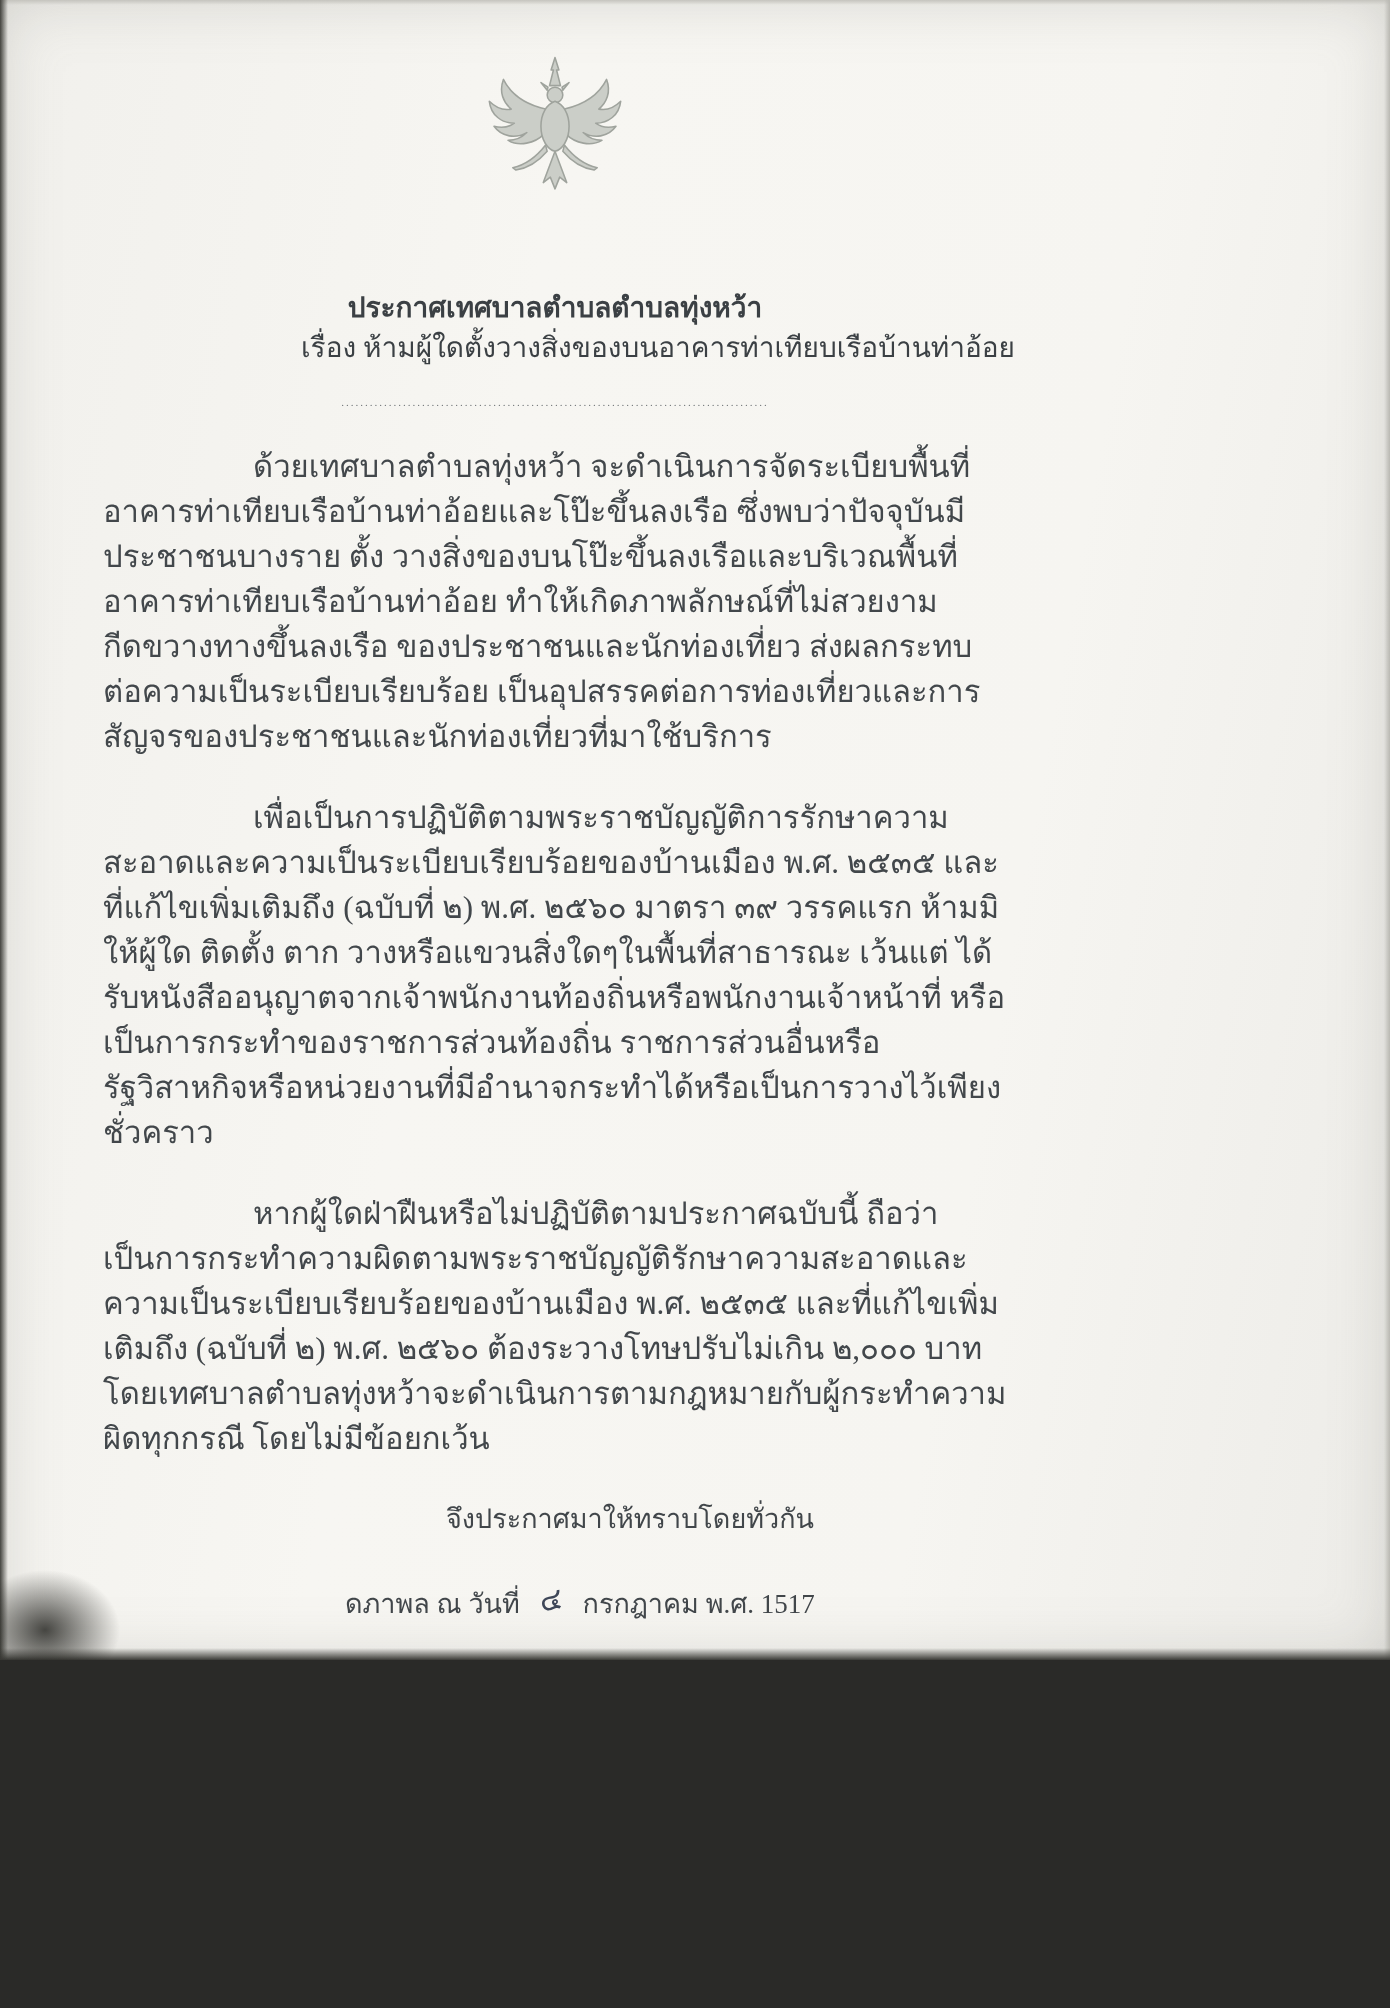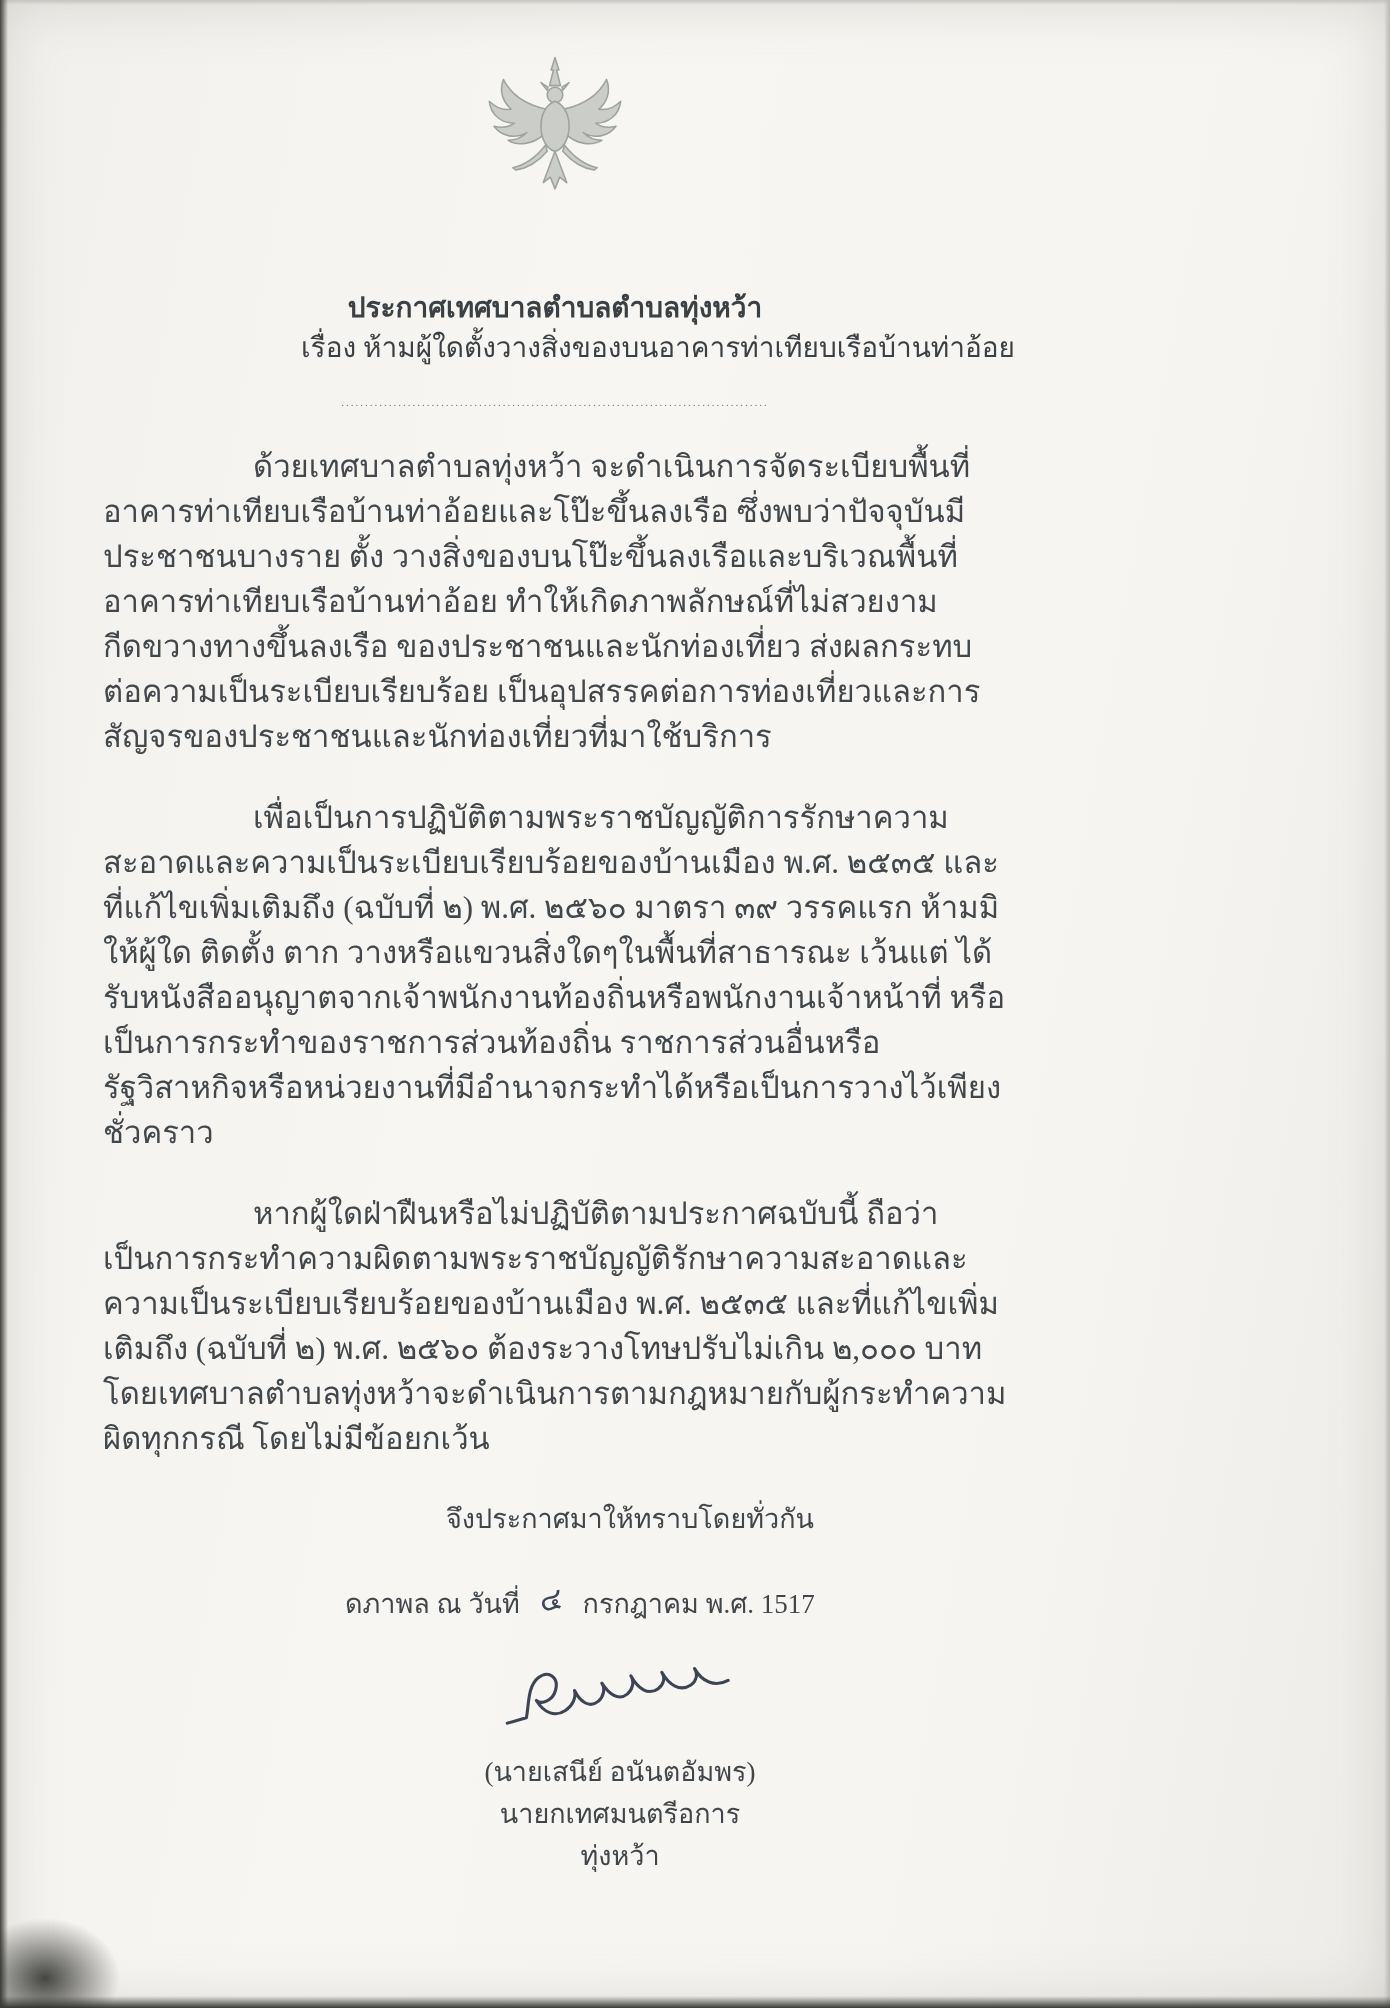--- a/index.html
+++ b/index.html
@@ -1,19 +1,19 @@
 <!DOCTYPE html>
 <html><head>
 <meta charset="utf-8">
 <style>
   html, body { margin: 0; padding: 0; background: #2a2a28; }
   .scan-root {
     position: relative;
     width: 1390px;
-    height: 2008px;
+    height: 1660px;
     overflow: hidden;
     background: #737373;
     font-family: "Liberation Serif", "DejaVu Serif", serif;
   }
   .paper {
     position: absolute;
     inset: 0;
     background: linear-gradient(100deg, #f1f0ec 0%, #f7f6f2 35%, #f6f5f1 70%, #edecE8 100%);
     box-shadow: inset 0 0 60px rgba(120,118,110,0.25);
     color: #41464a;

